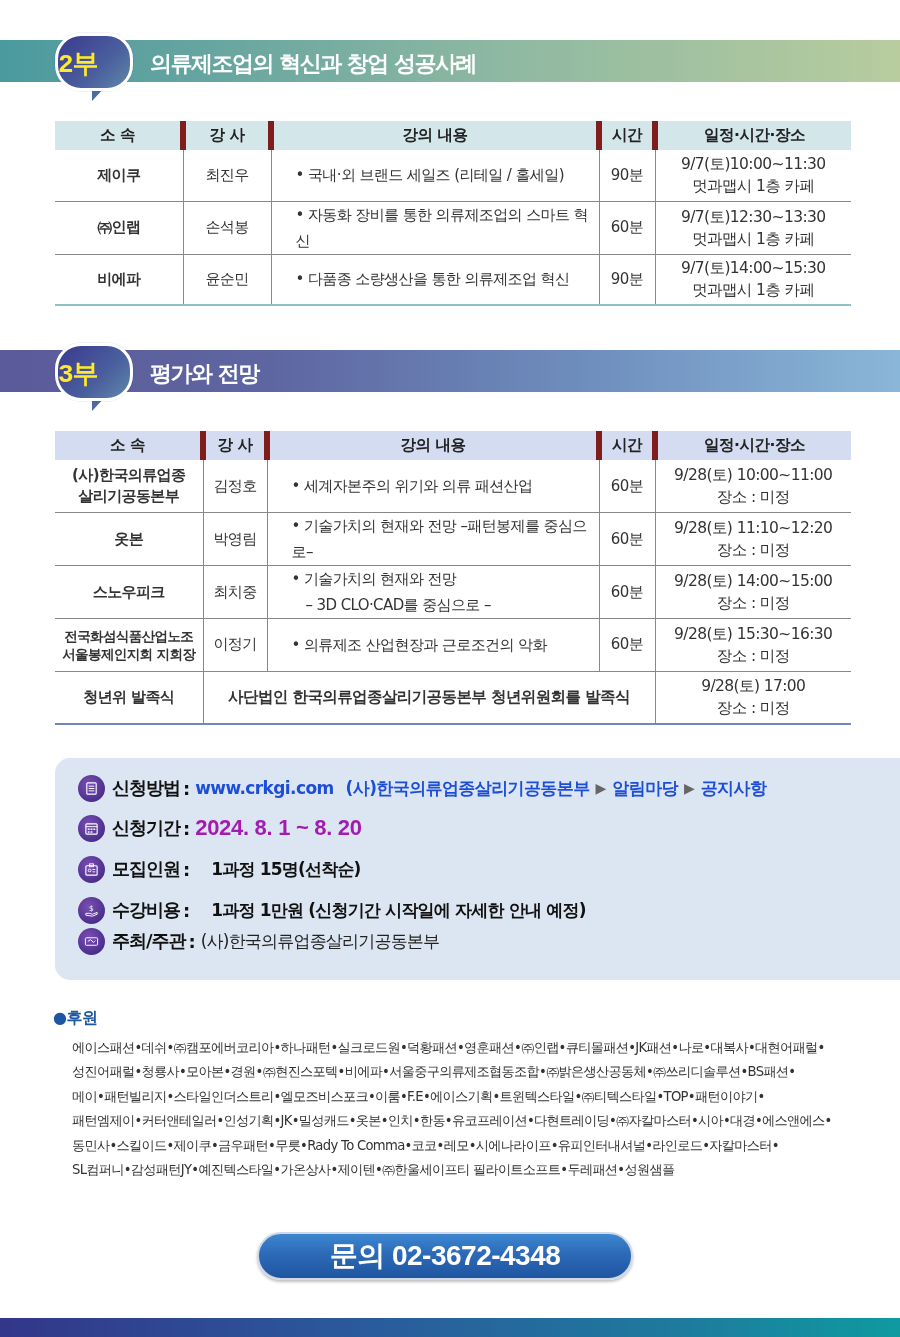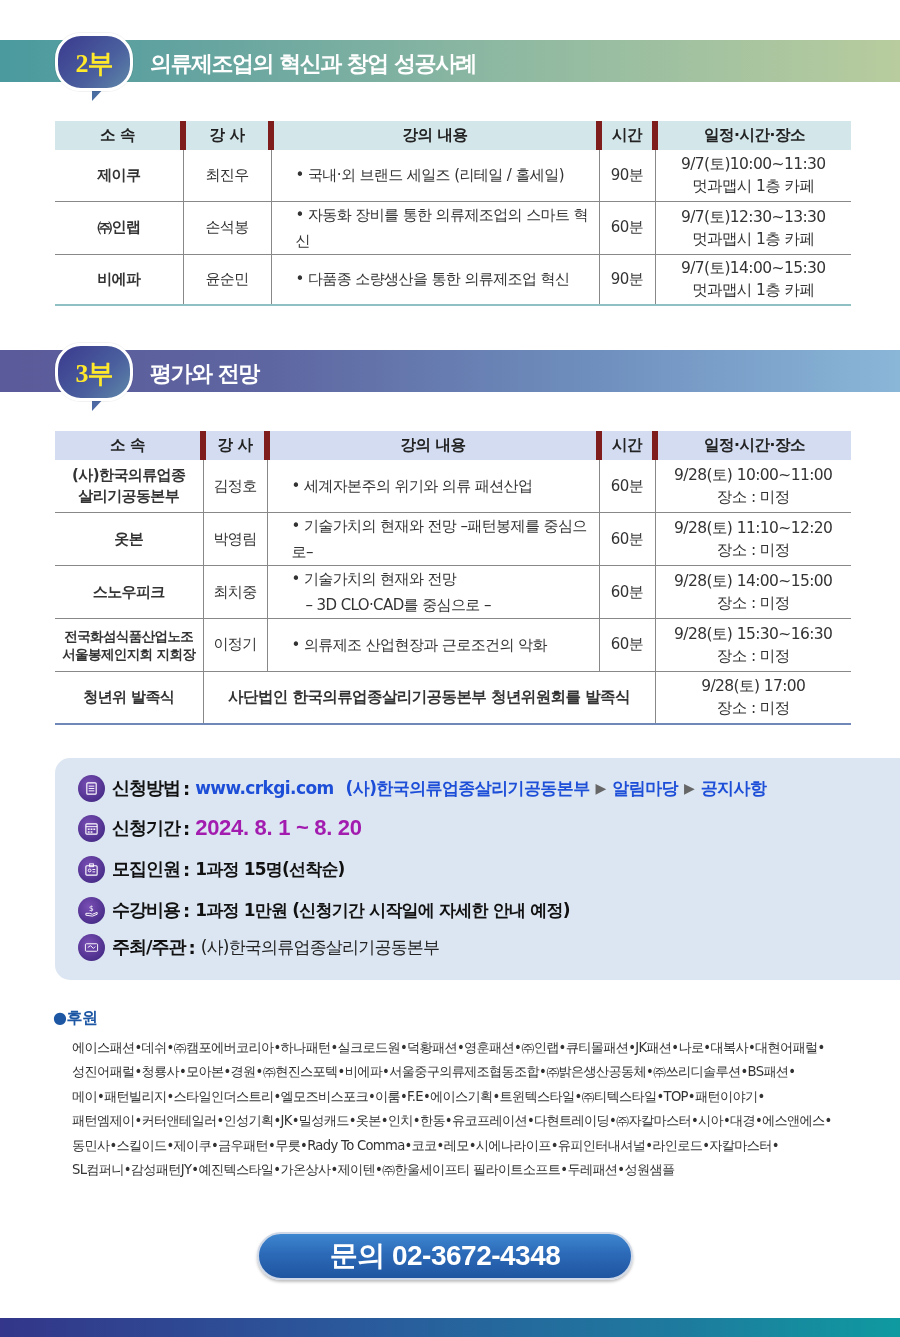--- a/index.html
+++ b/index.html
@@ -11,22 +11,22 @@
   .section-bar { position: absolute; left: 0; right: 0; top: 7px; height: 42px; }
   .sec2 .section-bar { background: linear-gradient(90deg, #4a9a9e 0%, #63a3a0 20%, #8db8a2 55%, #b8cc9e 100%); }
   .sec3 .section-bar { background: linear-gradient(90deg, #5b5a9a 0%, #5e66a1 30%, #6e8ebd 65%, #8ab6d8 100%); }
   .badge { position: absolute; left: 55px; top: 0; width: 78px; height: 58px; border-radius: 26px;
            background: linear-gradient(135deg, #3a3a8e 0%, #4a5f9e 60%, #5f88a8 100%);
            border: 3px solid #ffffff; box-shadow: 0 0 0 1px rgba(0,0,0,0.05); }
   .badge-tail { position: absolute; left: 92px; top: 52px; width: 0; height: 0;
                 border-left: 0 solid transparent; border-right: 15px solid transparent;
                 border-top: 16px solid #4a6ea2; }
   .sec3 .badge-tail { border-top-color: #4e6aa5; }
-  .badge-text { position: absolute; left: 0; right: 0; top: 10px; text-align: center;
-                font-family: Liberation Serif, serif; font-weight: 700; font-size: 26px;
+  .badge-text { position: absolute; left: 0; right: 0; top: 10px; 
+                font-family: Liberation Mono, monospace; font-weight: 700; font-size: 26px;
                 color: #ffe92a; letter-spacing: -1px; }
   .section-title { position: absolute; left: 150px; top: 16px; font-weight: 700; font-size: 22px;
                    color: #ffffff; letter-spacing: -1.5px; font-family: "DejaVu Sans", sans-serif; }
 
   
   table.sched { position: absolute; left: 55px; width: 796px; border-collapse: collapse; font-size: 15px; }
   table.sched th { font-weight: 700; font-size: 15.5px; height: 29px; color: #222; letter-spacing: -0.5px; }
   .t2 th { background: #d3e6ea; }
   .t3 th { background: #d3dcf0; }
   table.sched th + th { border-left: 6px solid #7f1d1d; }
@@ -47,21 +47,21 @@
   .info-box { position: absolute; left: 55px; top: 758px; width: 894px; height: 222px;
               background: #dce6f2; border-radius: 15px; }
   .info-row { position: absolute; left: 23px; height: 30px; display: flex; align-items: center; white-space: nowrap; }
   .info-icon { width: 27px; height: 27px; border-radius: 50%;
                background: radial-gradient(circle at 40% 35%, #7a4fb5 0%, #4c2f8c 70%, #3a2478 100%);
                display: inline-flex; align-items: center; justify-content: center; margin-right: 7px; flex-shrink: 0; }
   .info-icon svg { width: 15px; height: 15px; }
   .info-label { font-weight: 700; font-size: 18px; color: #111; letter-spacing: -1px; }
   .info-colon { font-weight: 700; font-size: 18px; color: #111; margin: 0 5px 0 3px; }
   .info-value { font-size: 17px; color: #222; letter-spacing: -0.8px; }
-  .info-value.bold { font-weight: 700; color: #111; }
+  .info-value.bold { font-weight: 700; color: #111; margin-left: 16px; }
   .info-value.big { font-weight: 700; font-size: 22px; color: #a21caf; font-family: "Liberation Sans", sans-serif; letter-spacing: -0.3px; }
   .link-blue { color: #1d4ed8; font-weight: 700; font-size: 17px; letter-spacing: -0.6px; }
   .arrow { color: #666; font-size: 14px; margin: 0 6px; }
 
   
   .sponsor-title { position: absolute; left: 53px; top: 1008px; font-weight: 700; font-size: 16px; color: #1d57a4; letter-spacing: -0.5px; }
   .sponsor-list { position: absolute; left: 72px; top: 1036px; width: 795px; font-size: 13.2px; color: #333;
                   line-height: 24.4px; letter-spacing: -0.7px; }
   .sponsor-line { white-space: nowrap; }
 
@@ -282,21 +282,21 @@
       <svg viewBox="0 0 16 16">
           <text x="8" y="8" font-size="8" fill="#fff" text-anchor="middle" font-family="DejaVu Sans, sans-serif">$</text>
           <path d="M2 11 L6 11 L9 12 L14 10 L14 12 L9 14 L2 13 Z" fill="none" stroke="#fff" stroke-width="1"></path>
         </svg>
     </span>
     <span class="info-label">수강비용</span>
     <span class="info-colon">:</span>
     <span class="info-value bold">1과정 1만원 (신청기간 시작일에 자세한 안내 예정)</span>
   </div>
 
-  <div class="info-row" style="top:174px;">
+  <div class="info-row" style="top:168px;">
     <span class="info-icon">
       <svg viewBox="0 0 16 16">
           <rect x="1.5" y="4" width="13" height="8" rx="1" fill="none" stroke="#fff" stroke-width="1"></rect>
           <path d="M4 8 L7 6 L10 9 L12 7" fill="none" stroke="#fff" stroke-width="1"></path>
         </svg>
     </span>
     <span class="info-label">주최/주관</span>
     <span class="info-colon">:</span>
     <span class="info-value">(사)한국의류업종살리기공동본부</span>
   </div>

